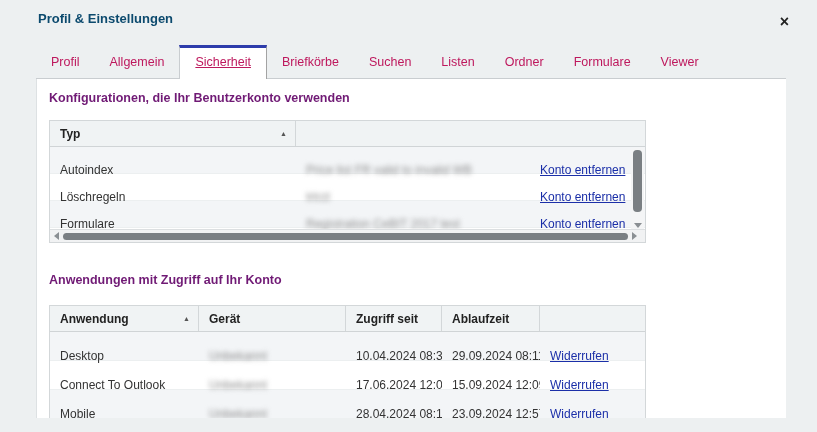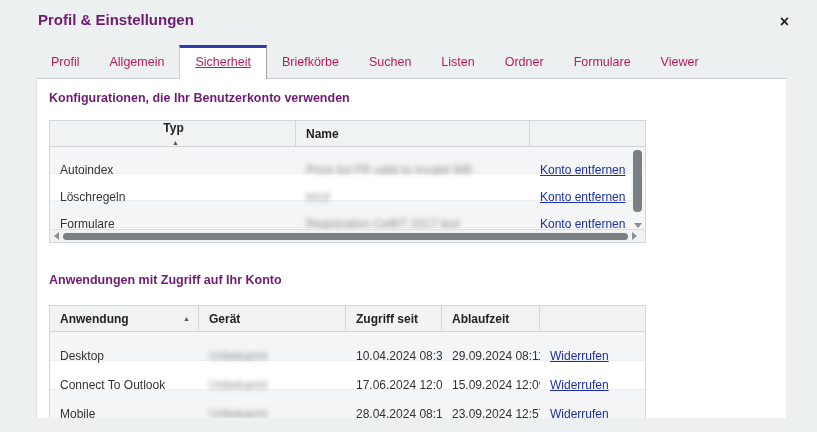--- a/index.html
+++ b/index.html
@@ -7,21 +7,21 @@
   body {
     position:relative;
     background:#edf0f1;
     font-family:"Liberation Sans", sans-serif;
     font-size:12px;
     color:#333;
     overflow:hidden;
   }
   .dialog-title {
     position:absolute; left:38px; top:11px;
-    font-size:15px; font-weight:bold; color:#701a75;
+    font-size:13px; font-weight:bold; color:#0c4a6e;
   }
   .close-btn {
     position:absolute; right:28px; top:14px;
     font-size:16px; font-weight:bold; color:#222;
     cursor:pointer; line-height:16px;
   }
   
   .tabbar {
     position:absolute; left:36px; top:45px; width:750px; height:34px;
     display:flex; align-items:flex-start; z-index:2;
@@ -79,21 +79,21 @@
   .tbl-apps .trow { height:29px; }
   .trow.alt { background:#f3f5f7; }
   .td { padding:0 10px; overflow:hidden; white-space:nowrap;margin-top:20px; }
   .td a, .action-link {
     color:#1b2fa8; text-decoration:underline; cursor:pointer;
   }
   .redacted {
     color:#8f8f8f; filter:blur(2.5px); user-select:none;
   }
   
-  .c-typ  { width:246px;flex-direction:column; }
+  .c-typ  { width:246px; }
   .c-name { width:234px; }
   .c-act1 { width:115px; }
   
   .c-app { width:149px;align-items:center; }
   .c-dev { width:147px; }
   .c-since { width:96px; }
   .c-expiry { width:98px; }
   .c-act2 { width:98px; }
   
   .vscroll {
@@ -152,23 +152,20 @@
 <div class="content">
 
   <div class="section-heading heading-configs">Konfigurationen, die Ihr Benutzerkonto verwenden</div>
 
   <div class="tbl tbl-configs">
     <div class="thead">
       <div class="th c-typ">
         <span>Typ</span>
         <span class="sort-arrow">▲</span>
       </div>
-      <div class="th c-name">
-        <span>Name</span>
-      </div>
       <div class="th c-act1">
         <span></span>
       </div>
     </div>
 
     <div class="trow alt">
       <div class="td c-typ">Autoindex</div>
       <div class="td c-name redacted">Price list FR valid to invalid WB</div>
       <div class="td c-act1"><a class="action-link">Konto entfernen</a></div>
     </div>

